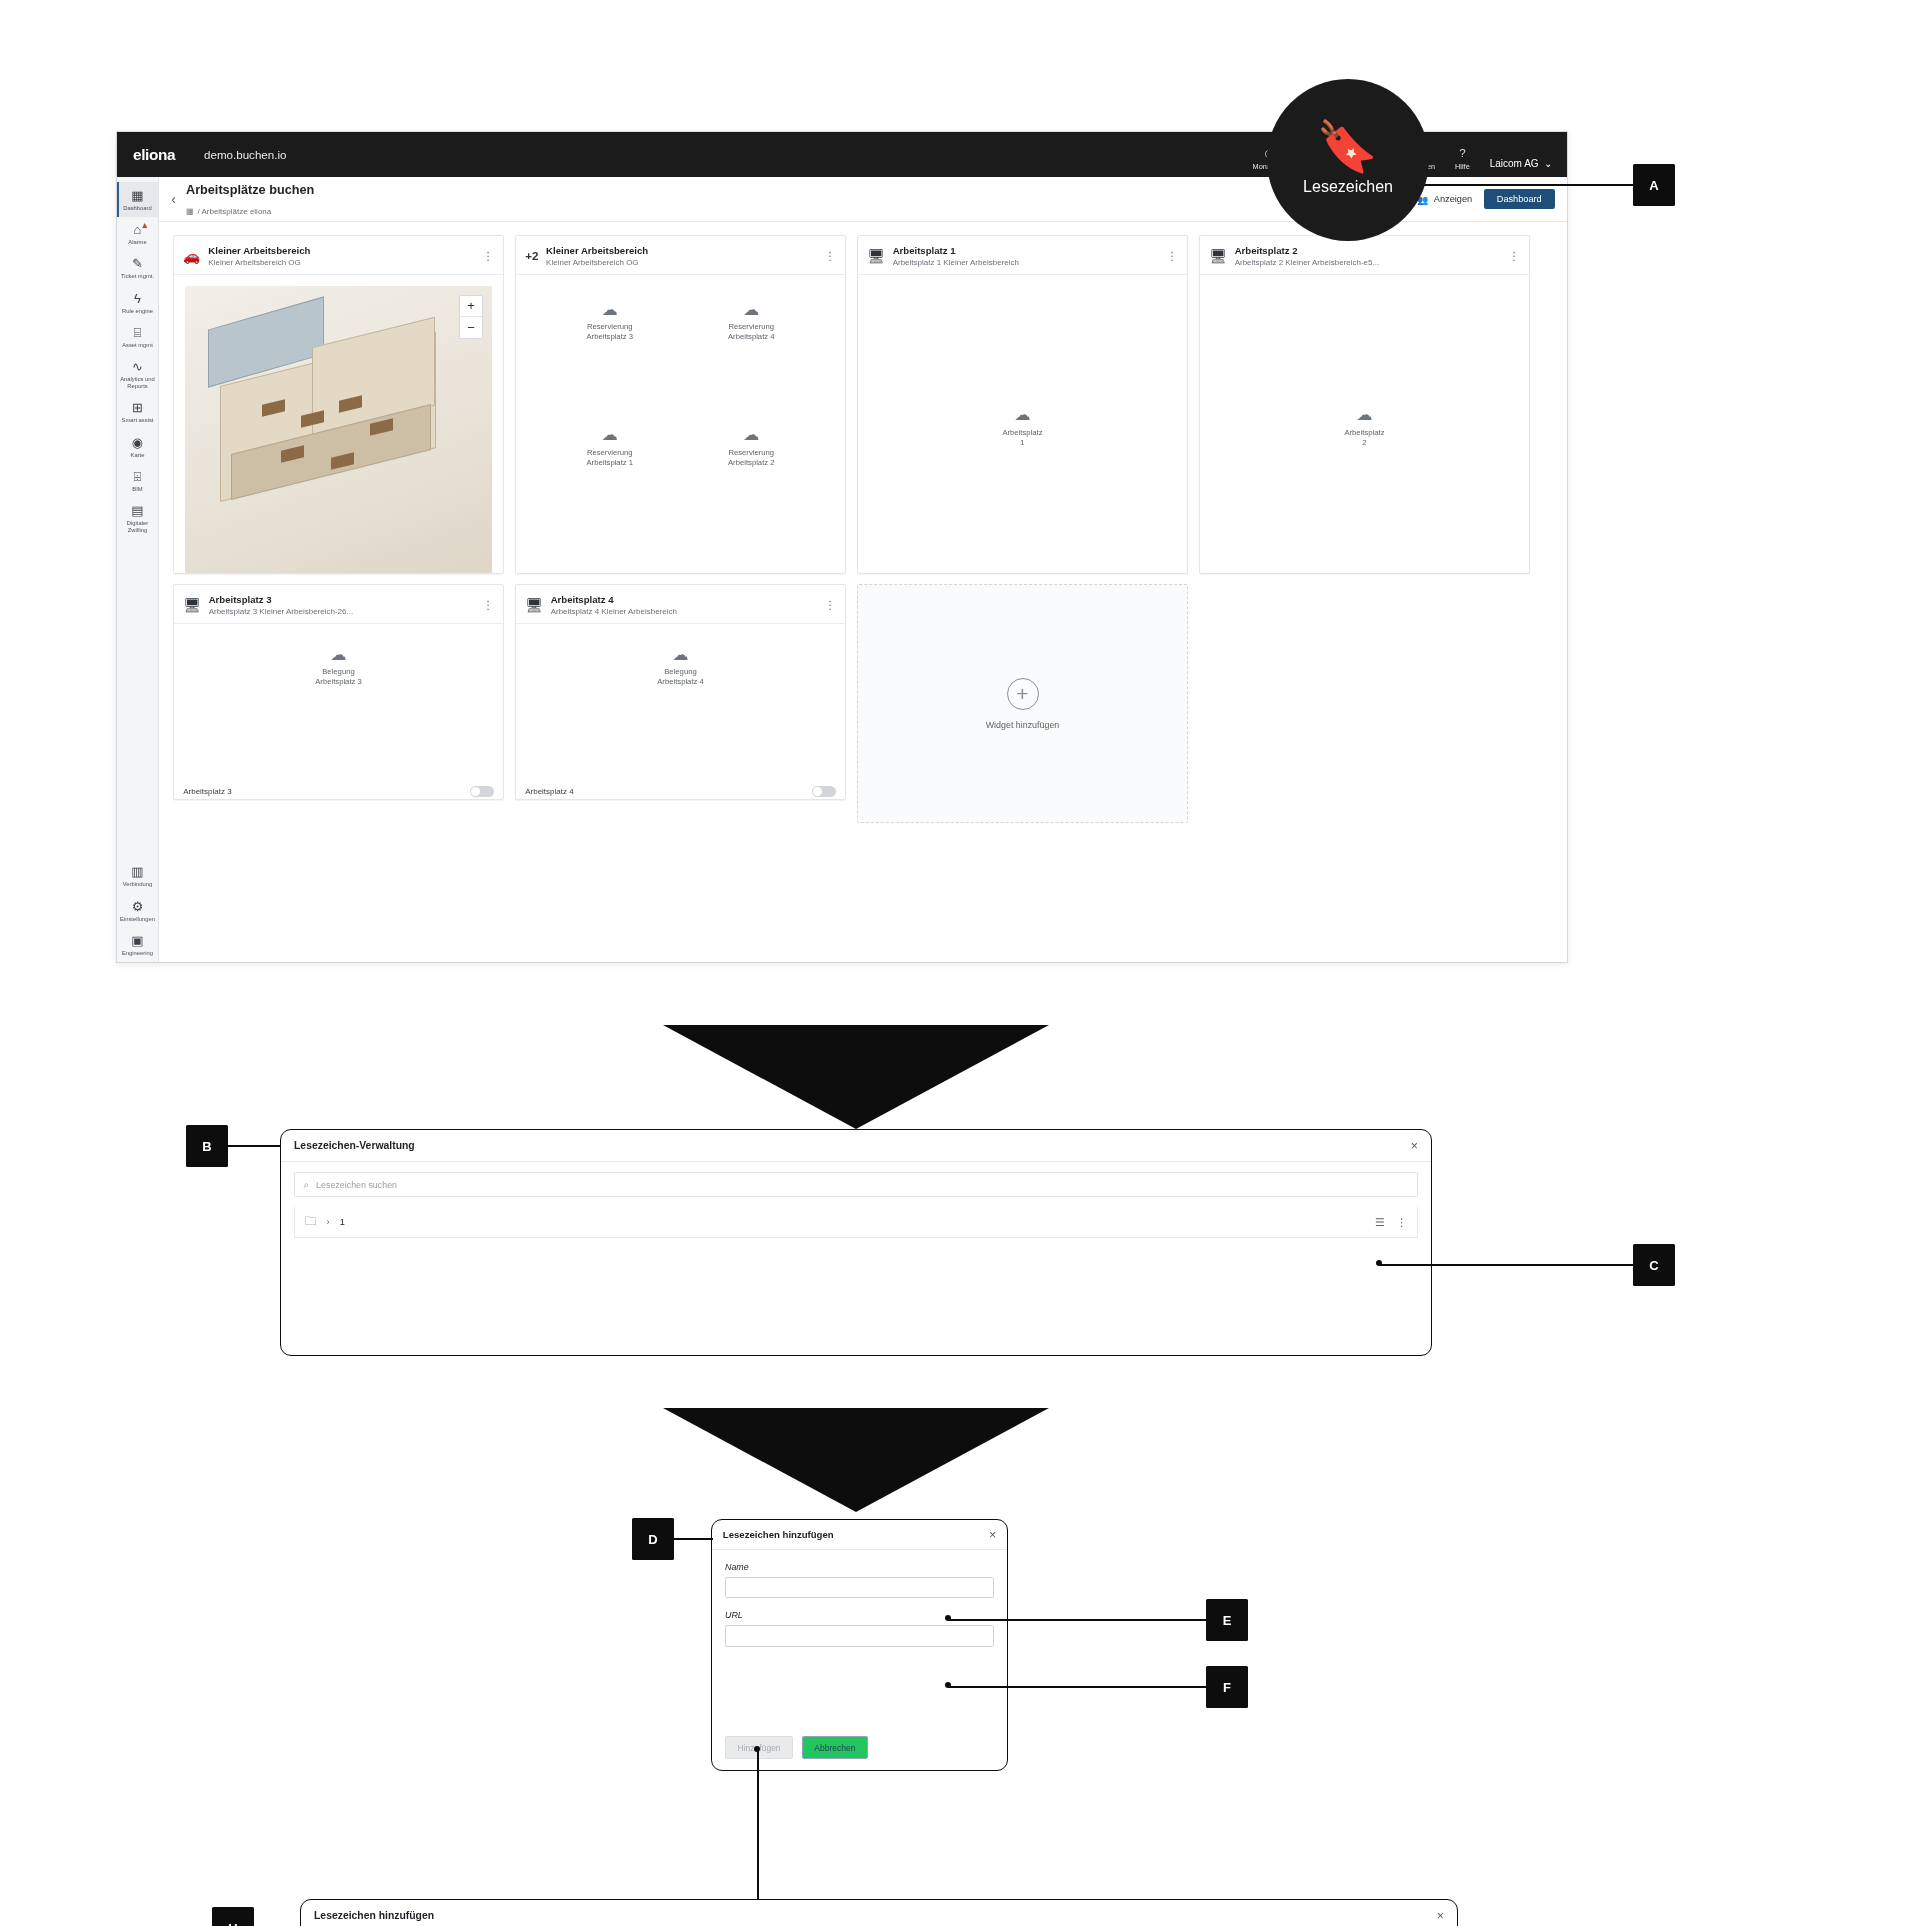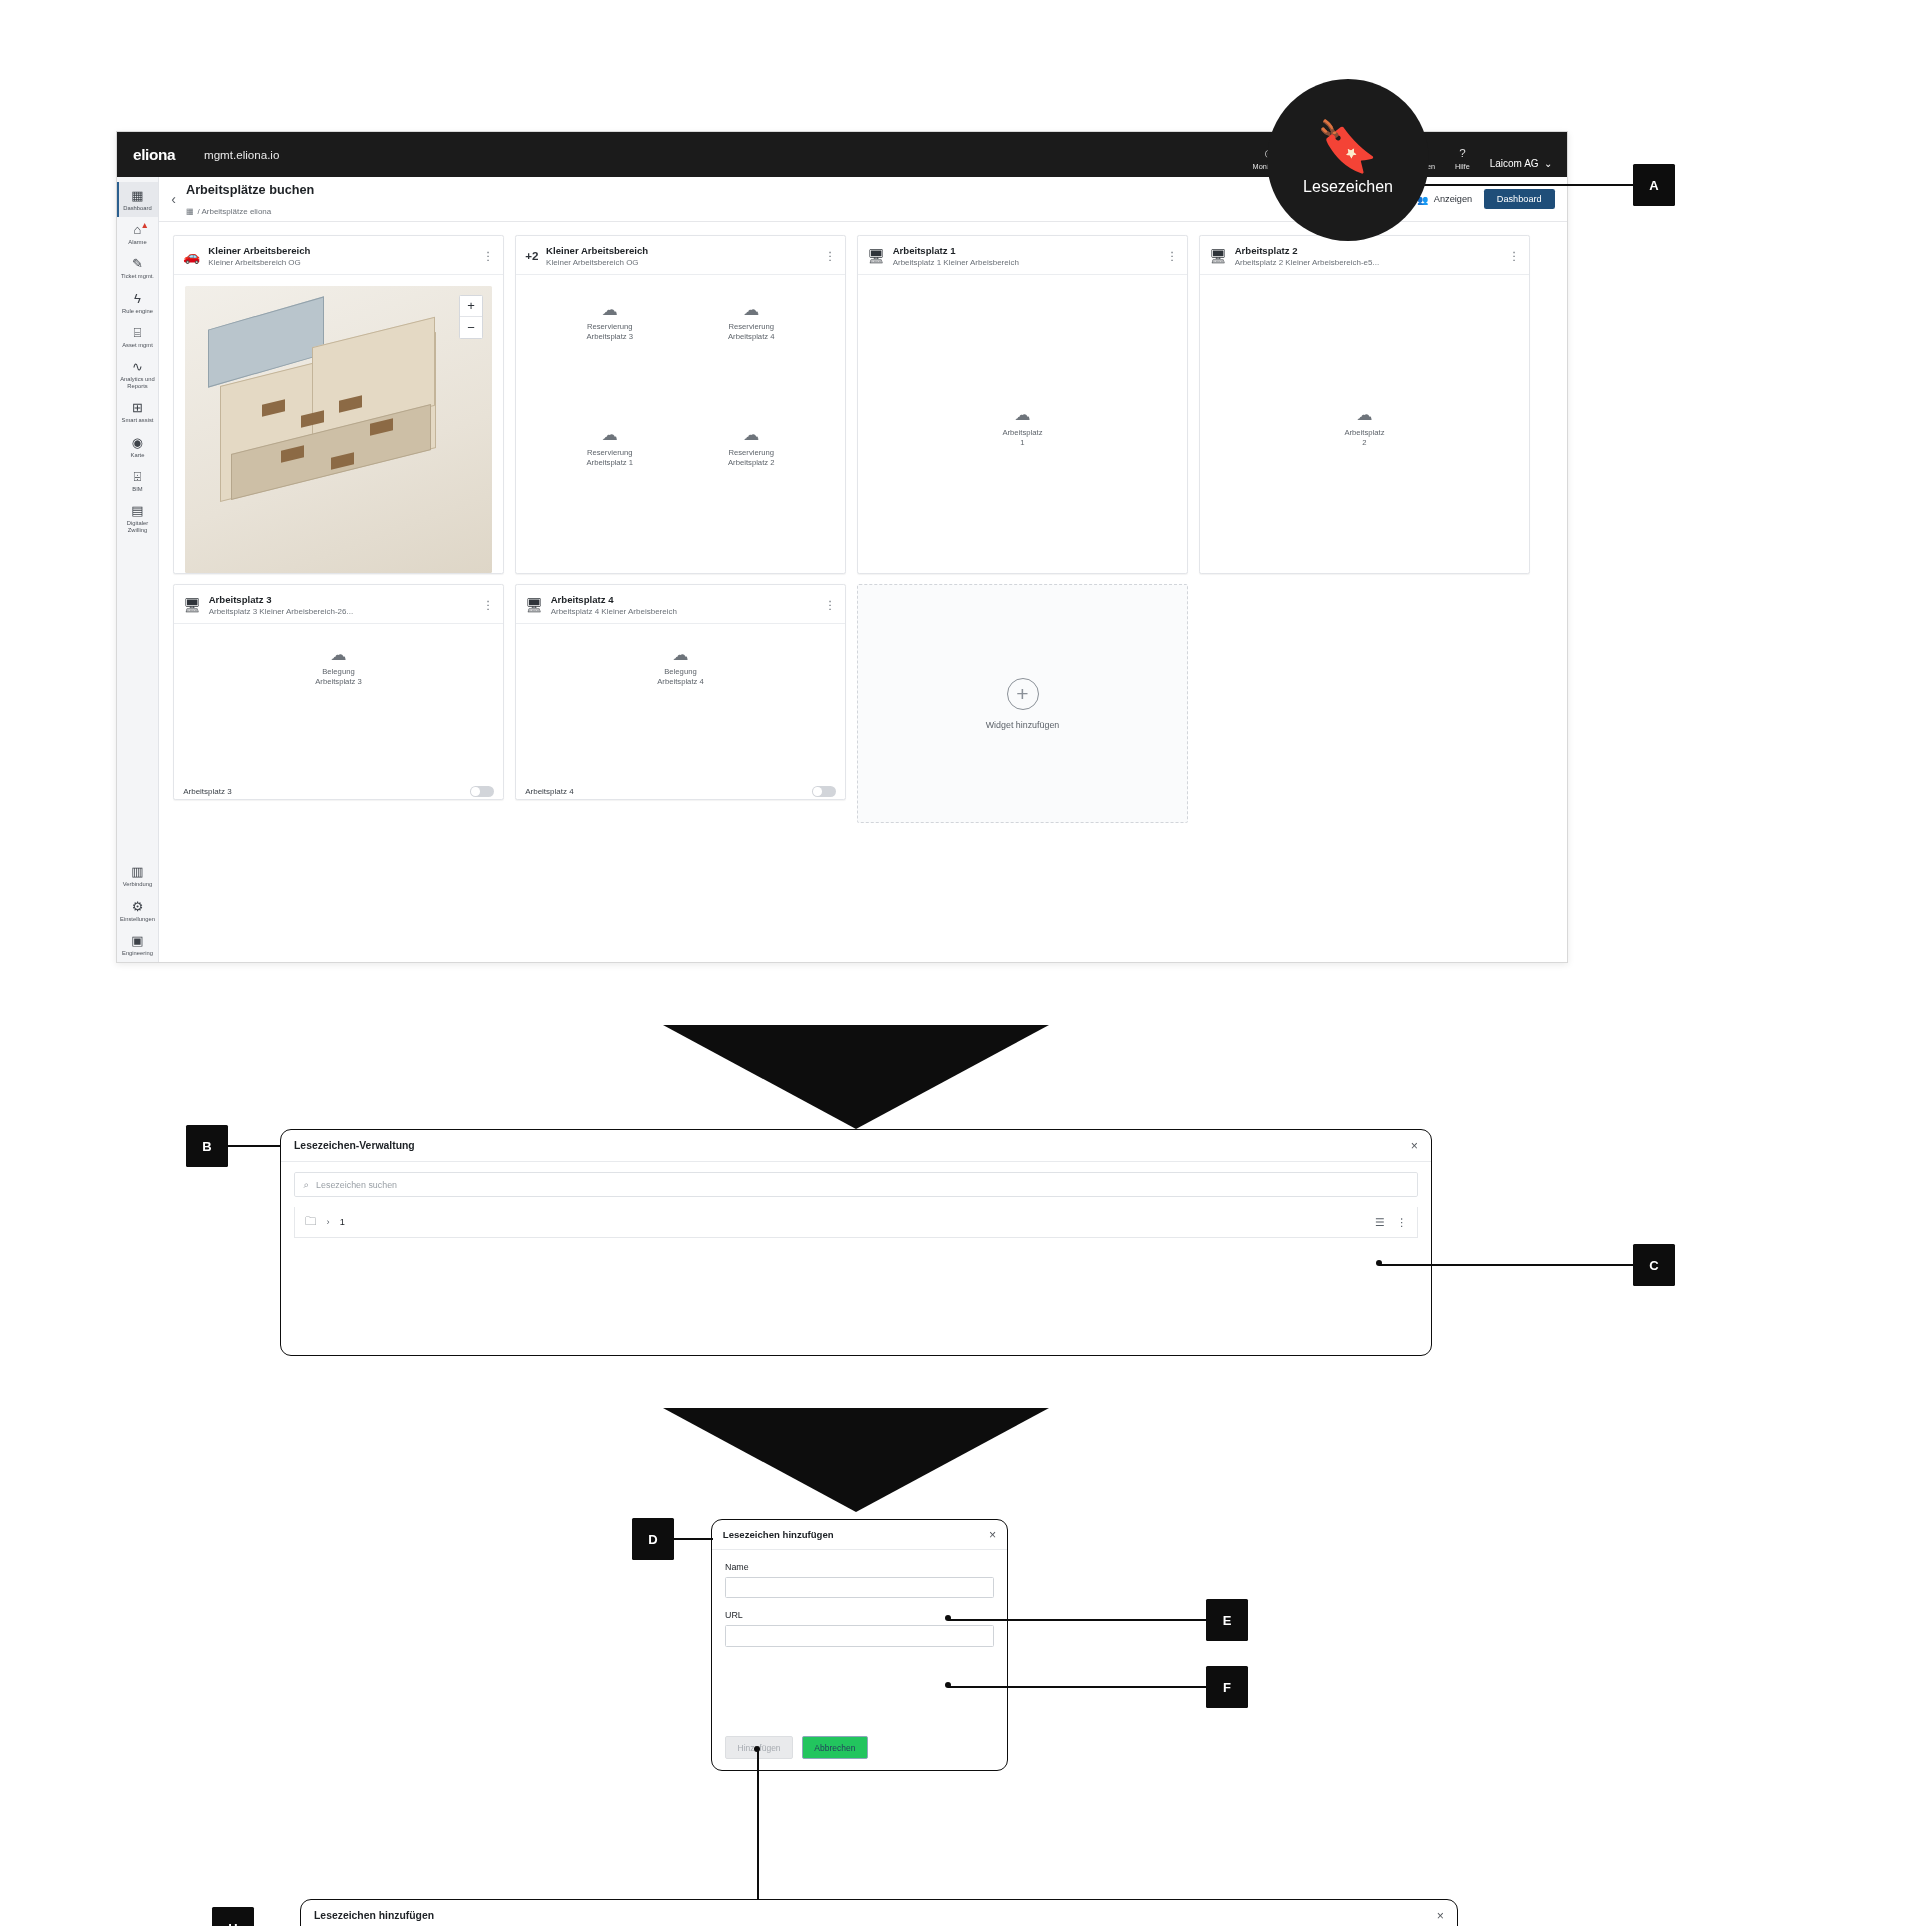--- a/index.html
+++ b/index.html
@@ -284,41 +284,41 @@
     height: 31px;
     display:flex; align-items:center;
     padding: 0 10px; gap: 10px;
     font-size: 9.2px; color:#22262b;
   }
   .tbl-row .folder { font-size:11.6px; color:#5a6169; }
   .tbl-row .chev { font-size:9.2px; color:#5a6169; }
   .tbl-row .right { margin-left:auto; display:flex; align-items:center; gap:11.6px; font-size:10.8px; color:#5a6169;}
 
   
-  .field-label { font-size:8.9px; color:#22262b; margin: 0 0 4.6px 0; }
+  .field-label { font-size:8.9px; color:#22262b; margin: 0 0 4.6px 0; font-style: italic; }
   .field-input {
     height: 21.6px; border:0.4px solid #cfd3d8; border-radius:1.5px; background:#fff;
   }
   .btn-primary-disabled {
     background:#e9eaec; color:#a7abb1; border:0.4px solid #dcdee1;
     font-size:8.5px; padding:5.4px 11.6px; border-radius:1.9px;
   }
   .btn-secondary {
     background:#22c55e; color:#24405c; border:0.4px solid #8fa6bb;
     font-size:8.5px; padding:5.4px 11.6px; border-radius:1.9px;
   }
 </style>
 </head>
 <body>
 
 <div id="app-window">
 
   <div id="app-topbar">
     <div id="app-logo">eliona</div>
-    <div id="app-url">mgmt.eliona.io</div>
+    <div id="app-url">demo.buchen.io</div>
 
     <div id="topbar-right">
       <div class="tb-item">
         <span class="tb-ico">◎</span>
         <span>Monitoring</span>
       </div>
       <div class="tb-item">
         <span class="tb-ico">▤</span>
         <span class="tb-badge">1</span>
         <span>Dokumente</span>

